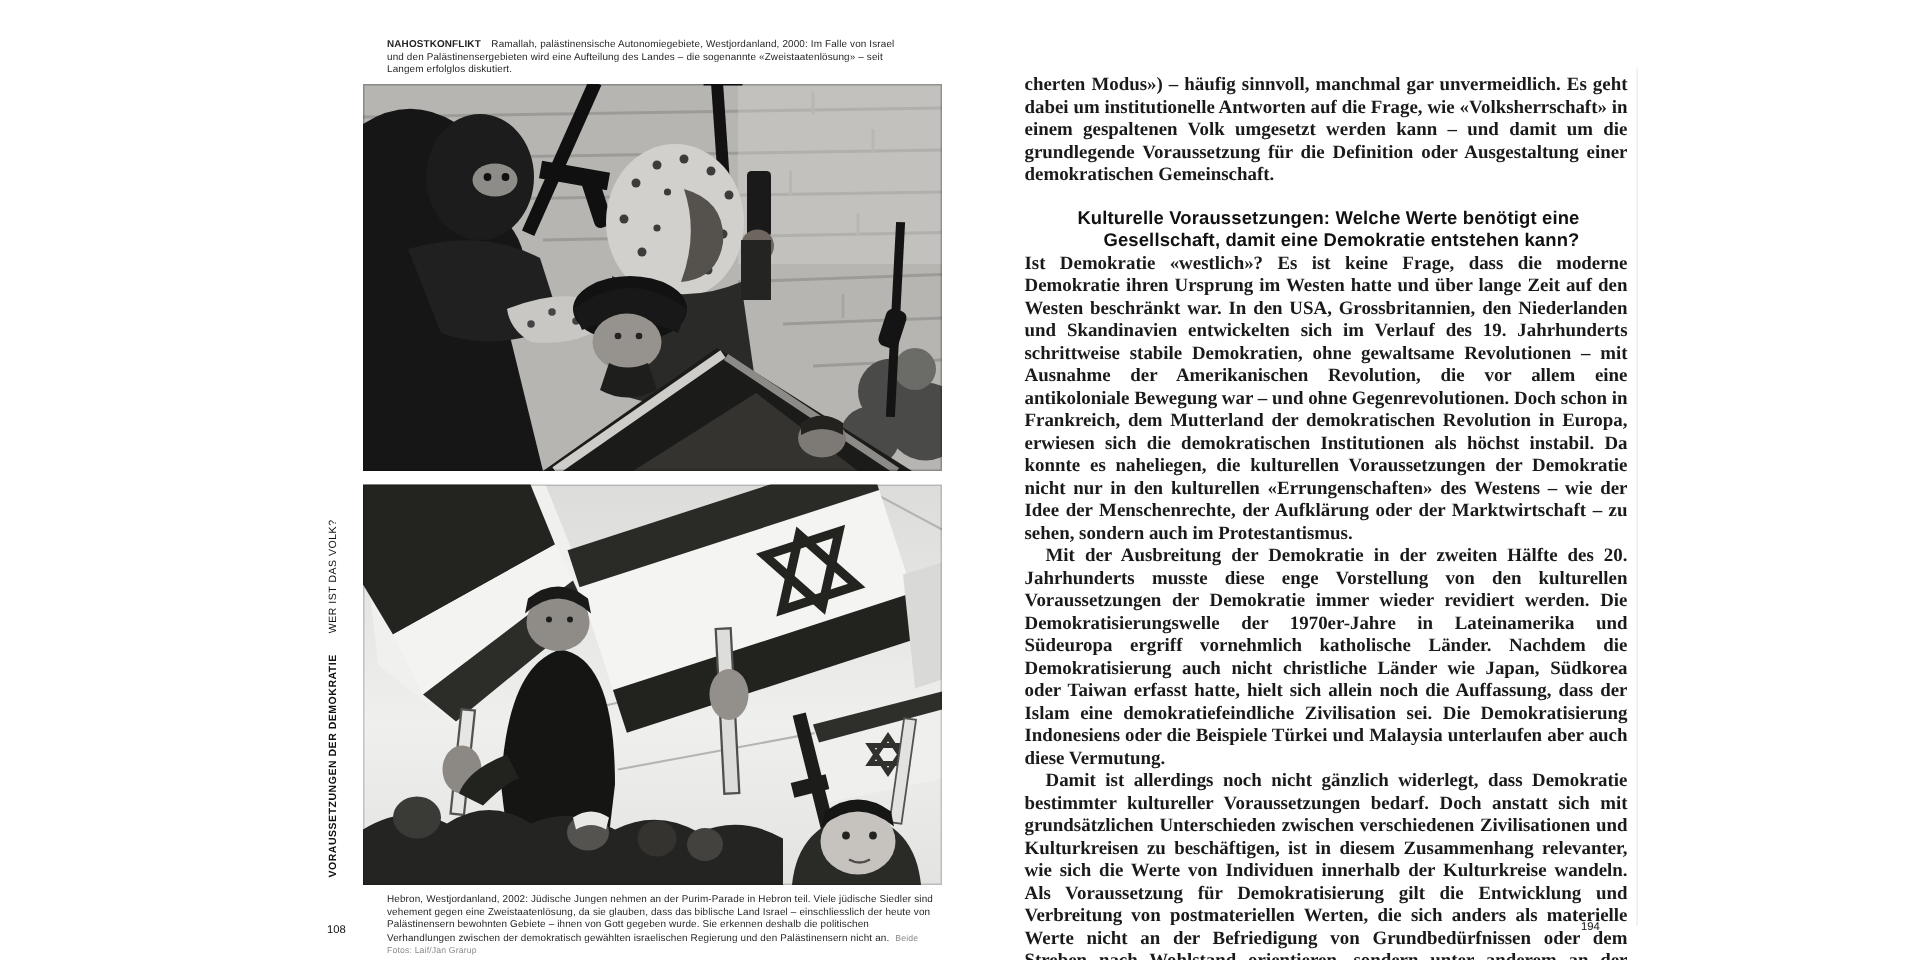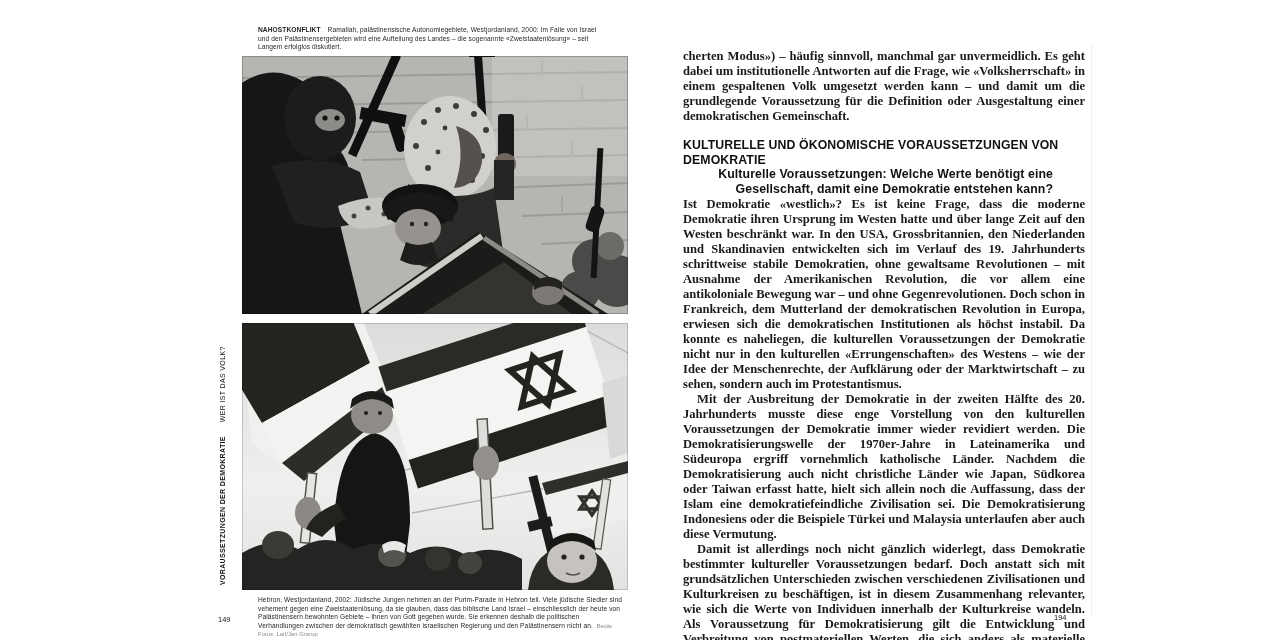--- a/index.html
+++ b/index.html
@@ -275,27 +275,26 @@
 
     <div class="caption caption-bottom">
       <span>Hebron, Westjordanland, 2002: Jüdische Jungen nehmen an der Purim-Parade in Hebron teil. Viele jüdische Siedler sind vehement gegen eine Zweistaatenlösung, da sie glauben, dass das biblische Land Israel – einschliesslich der heute von Palästinensern bewohnten Gebiete – ihnen von Gott gegeben wurde. Sie erkennen deshalb die politischen Verhandlungen zwischen der demokratisch gewählten israelischen Regierung und den Palästinensern nicht an.</span>
       <span class="caption-credit">Beide Fotos: Laif/Jan Grarup</span>
     </div>
 
     <div class="sidebar-vertical">
       <span class="sidebar-bold">VORAUSSETZUNGEN DER DEMOKRATIE</span><span class="sidebar-light">WER IST DAS VOLK?</span>
     </div>
 
-    <div class="pagenum pagenum-left">149</div>
+    <div class="pagenum pagenum-left">108</div>
   </section>
 
   <section>
     <div class="text-column">
       <p class="lead">cherten Modus») – häufig sinnvoll, manchmal gar unvermeidlich. Es geht dabei um institutionelle Antworten auf die Frage, wie «Volksherrschaft» in einem gespaltenen Volk umgesetzt werden kann – und damit um die grundlegende Voraussetzung für die Definition oder Ausgestaltung einer demokratischen Gemeinschaft.</p>
-      <h2 class="col-heading">KULTURELLE UND ÖKONOMISCHE VORAUSSETZUNGEN VON DEMOKRATIE</h2>
       <h3 class="col-subheading">Kulturelle Voraussetzungen: Welche Werte benötigt eine Gesellschaft, damit eine Demokratie entstehen kann?</h3>
       <p>Ist Demokratie «westlich»? Es ist keine Frage, dass die moderne Demokratie ihren Ursprung im Westen hatte und über lange Zeit auf den Westen beschränkt war. In den USA, Grossbritannien, den Niederlanden und Skandinavien entwickelten sich im Verlauf des 19. Jahrhunderts schrittweise stabile Demokratien, ohne gewaltsame Revolutionen – mit Ausnahme der Amerikanischen Revolution, die vor allem eine antikoloniale Bewegung war – und ohne Gegenrevolutionen. Doch schon in Frankreich, dem Mutterland der demokratischen Revolution in Europa, erwiesen sich die demokratischen Institutionen als höchst instabil. Da konnte es naheliegen, die kulturellen Voraussetzungen der Demokratie nicht nur in den kulturellen «Errungenschaften» des Westens – wie der Idee der Menschenrechte, der Aufklärung oder der Marktwirtschaft – zu sehen, sondern auch im Protestantismus.</p>
       <p class="indent">Mit der Ausbreitung der Demokratie in der zweiten Hälfte des 20. Jahrhunderts musste diese enge Vorstellung von den kulturellen Voraussetzungen der Demokratie immer wieder revidiert werden. Die Demokratisierungswelle der 1970er-Jahre in Lateinamerika und Südeuropa ergriff vornehmlich katholische Länder. Nachdem die Demokratisierung auch nicht christliche Länder wie Japan, Südkorea oder Taiwan erfasst hatte, hielt sich allein noch die Auffassung, dass der Islam eine demokratiefeindliche Zivilisation sei. Die Demokratisierung Indonesiens oder die Beispiele Türkei und Malaysia unterlaufen aber auch diese Vermutung.</p>
       <p class="indent">Damit ist allerdings noch nicht gänzlich widerlegt, dass Demokratie bestimmter kultureller Voraussetzungen bedarf. Doch anstatt sich mit grundsätzlichen Unterschieden zwischen verschiedenen Zivilisationen und Kulturkreisen zu beschäftigen, ist in diesem Zusammenhang relevanter, wie sich die Werte von Individuen innerhalb der Kulturkreise wandeln. Als Voraussetzung für Demokratisierung gilt die Entwicklung und Verbreitung von postmateriellen Werten, die sich anders als materielle Werte nicht an der Befriedigung von Grundbedürfnissen oder dem Streben nach Wohlstand orientieren, sondern unter anderem an der Erweiterung persönlicher Freiheiten. Anstelle der individuellen Selbsterhaltung tritt die individuelle Selbstentfaltung in den Mittelpunkt. Individuelle Selbstentfaltung erfordert Institutionen und Verfahren, die individuellen Rechten und Freiheiten Rechnung tragen, diese schützen und erweitern. Grundsätzlich gilt: Je stärker die Werte einer Gesellschaft sich zuguns-</p>
     </div>
     <div class="page-edge-rule"></div>
     <div class="pagenum pagenum-right">194</div>
   </section>
 
 </div>

